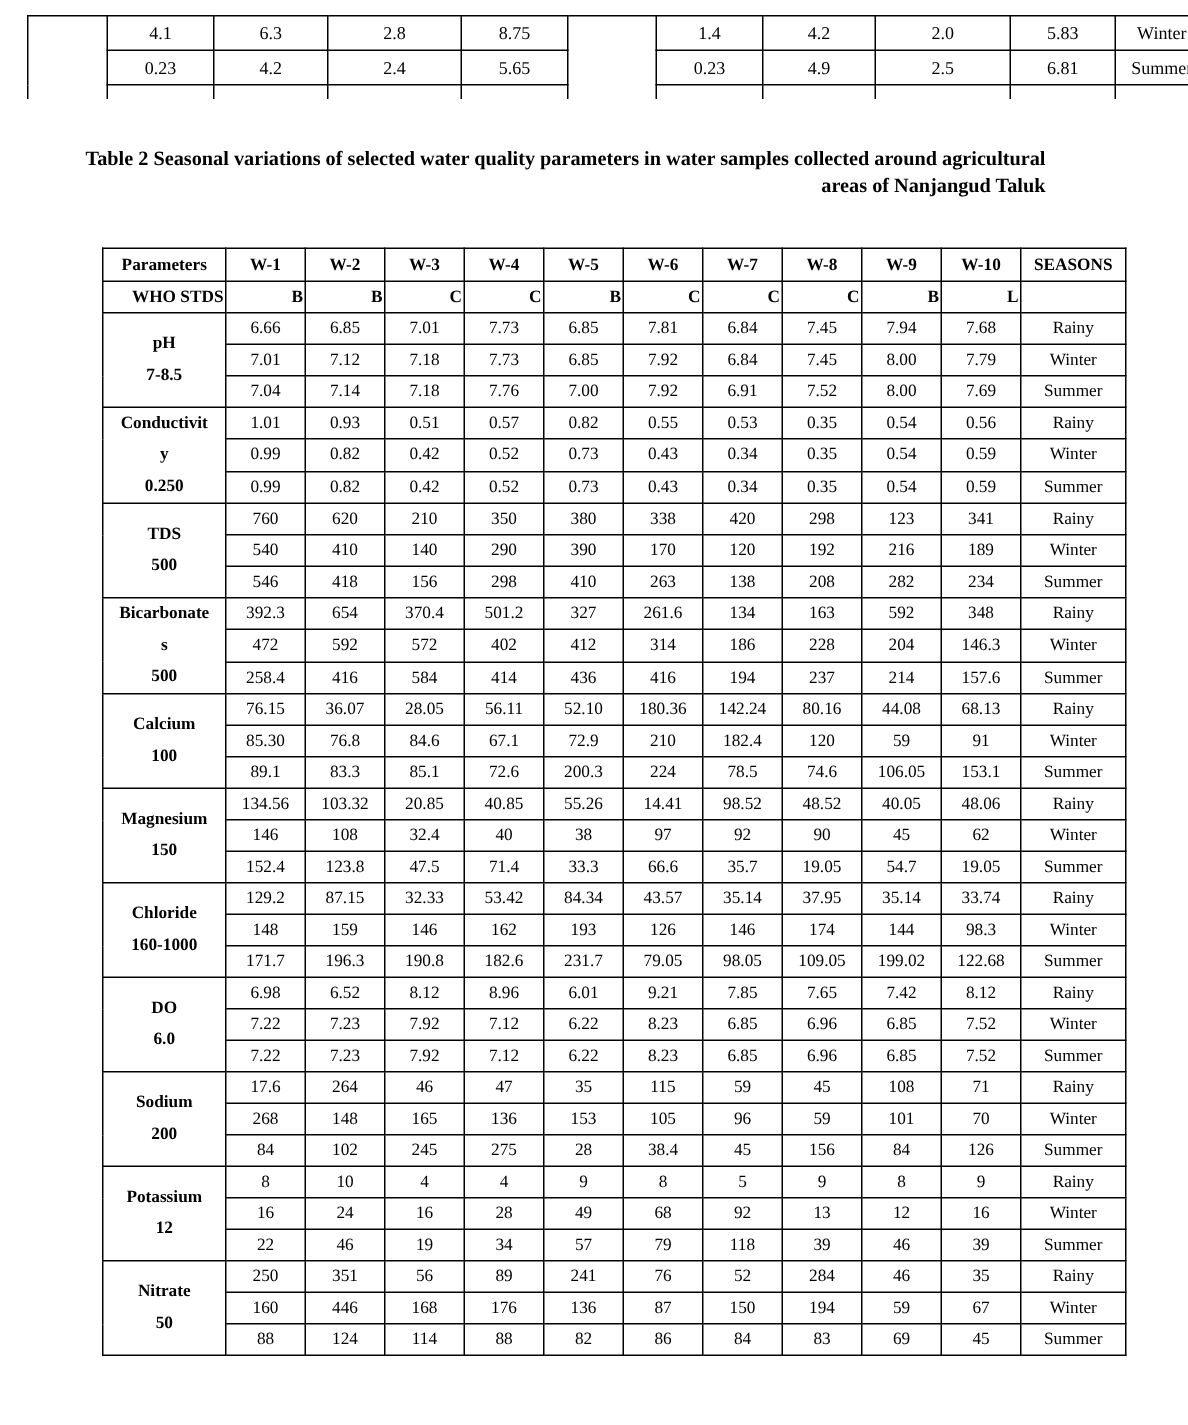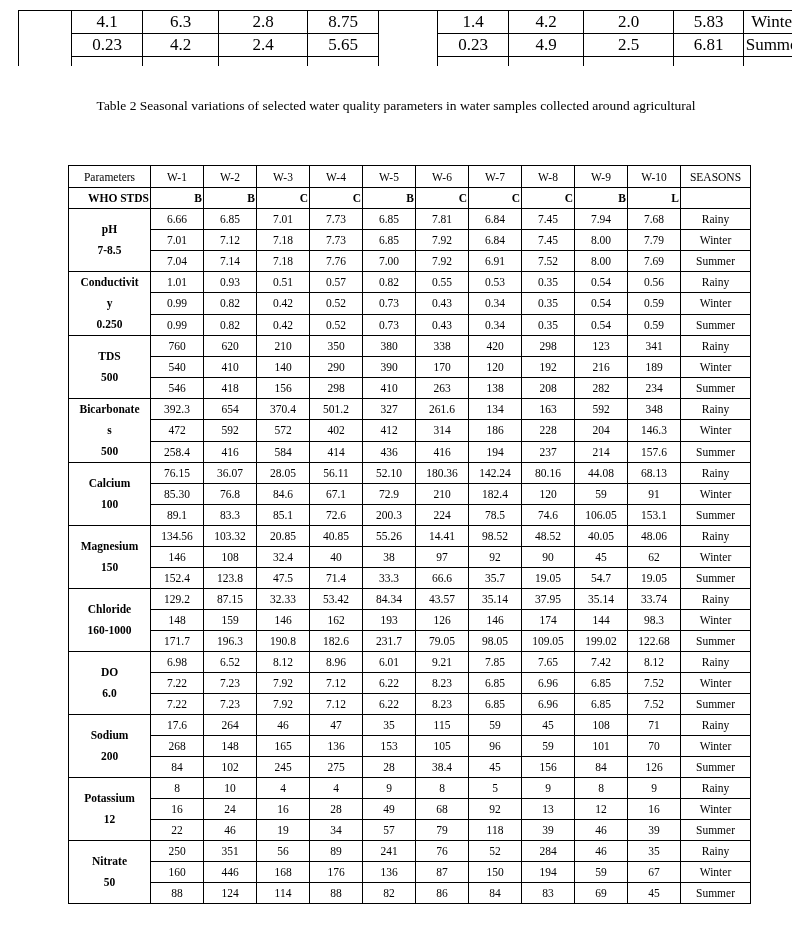--- a/index.html
+++ b/index.html
@@ -15,45 +15,45 @@
   .top-frag{
     position:absolute;left:18px;top:10px;
     width:810px;height:56px;overflow:hidden;
   }
   .top-frag table{
     border-collapse:collapse;table-layout:fixed;
   }
   .top-frag td{
     border:1.5px solid #000;
     text-align:center;vertical-align:middle;
-    font-size:17px;height:22px;padding:0;
+    font-size:12px;height:22px;padding:0;
     white-space:nowrap;
     margin-top:34px;
   }
   .top-frag tr.stub td{height:22px;}
   
   .title{
-    position:absolute;top:97px;left:0;width:792px;
-    text-align:center;font-weight:normal;font-size:13.5px;
+    position:absolute;top:97px;left:0;width:697px;
+    text-align:right;font-weight:bold;font-size:13.5px;
     line-height:1.35;
   }
   
   .main-table{
     position:absolute;left:68px;top:165px;
     border-collapse:collapse;table-layout:fixed;
     width:682px;
   }
   .main-table td, .main-table th{
     border:1.5px solid #000;
     text-align:center;vertical-align:middle;
     font-size:11.5px;font-weight:normal;
     height:20px;padding:0 1px;
     overflow:hidden;white-space:nowrap;
   }
-  .main-table th{font-weight:normal;height:21px;}
+  .main-table th{font-weight:bold;height:21px;}
   .main-table td.bold{font-weight:bold;text-align:right;}
   .main-table td.param-cell{font-weight:bold;white-space:normal;margin-top:28px;}
   .main-table td.param-cell div{line-height:21px;}
 </style>
 </head>
 <body>
 
 <div class="top-frag">
   <table>
     <colgroup>
@@ -104,20 +104,21 @@
           <td></td>
           <td></td>
           <td></td>
         </tr>
       </tbody>
   </table>
 </div>
 
 <div class="title">
   <div>Table 2 Seasonal variations of selected water quality parameters in water samples collected around agricultural</div>
+  <div>areas of Nanjangud Taluk</div>
 </div>
 
 <table class="main-table">
   <colgroup>
     <col style="width:82px">
     <col style="width:53px">
       <col style="width:53px">
       <col style="width:53px">
       <col style="width:53px">
       <col style="width:53px">

